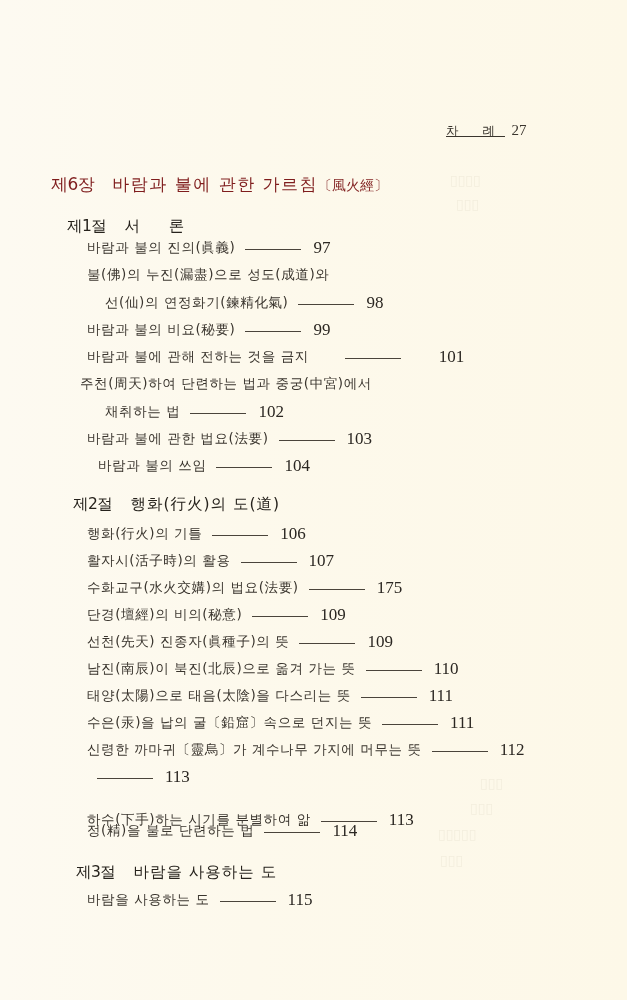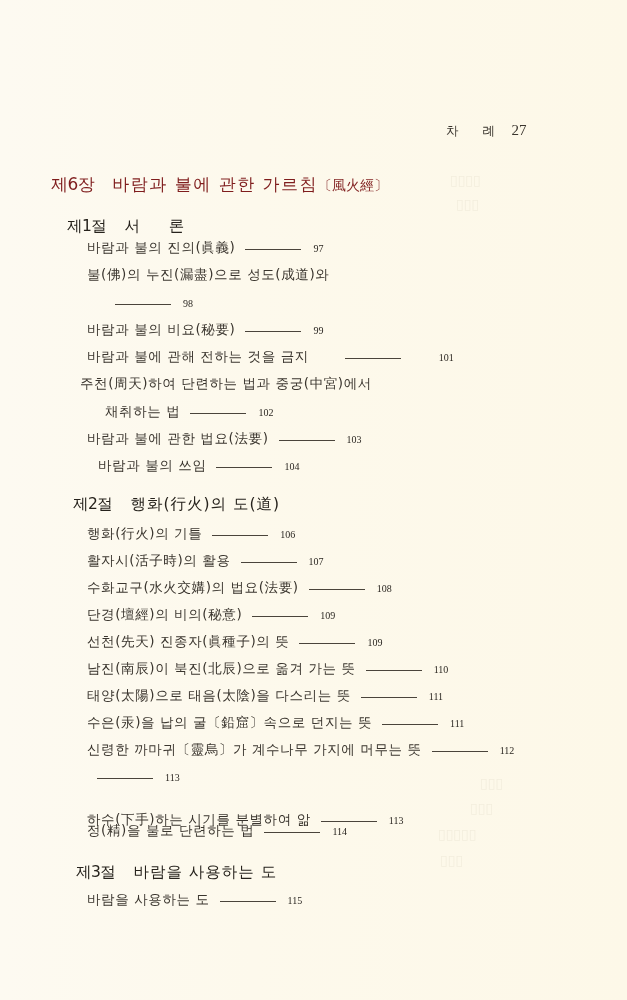--- a/index.html
+++ b/index.html
@@ -28,21 +28,21 @@
     opacity: 0.7;
   }
   .running-head {
     position: absolute;
     top: 122px;
     left: 446px;
     font-size: 14px;
     letter-spacing: 0;
     color: #3a352e;
   }
-  .running-head .rh-label { letter-spacing: 10px; font-family: "DejaVu Sans", sans-serif; font-size: 12.5px; }
+  .running-head .rh-label { letter-spacing: 10px; font-family: "DejaVu Sans", sans-serif; font-size: 12.5px; text-decoration: underline; }
   .running-head .rh-page { margin-left: 2px; font-family: "Liberation Serif", serif; font-size: 15px; }
 
   .chapter {
     position: absolute;
     top: 173px;
     left: 51px;
     font-family: "DejaVu Sans", sans-serif;
     font-size: 17px;
     color: #7f1d1d;
     white-space: nowrap;
@@ -77,21 +77,21 @@
     display: inline-block;
     width: 56px;
     height: 0;
     border-top: 1px solid #4a443b;
     margin: 0 12px 0 10px;
     position: relative;
     top: 1px;
   }
   .entry .page {
     font-family: "Liberation Serif", serif;
-    font-size: 10px;
+    font-size: 17px;
     color: #2b2722;
     letter-spacing: 0;
   }
 </style>
 </head>
 <body>
 
 <div class="page-bg"></div>
 
 <div class="ghost" style="top:172px;left:450px;">▯▯▯▯</div>
@@ -116,20 +116,21 @@
 
 <div class="entry" style="top:238px;left:87px;">
   <span class="text">바람과 불의 진의(眞義)</span>
     <span class="leader"></span>
     <span class="page">97</span>
 </div>
 <div class="entry" style="top:265px;left:87px;">
   <span class="text">불(佛)의 누진(漏盡)으로 성도(成道)와</span>
 </div>
 <div class="entry" style="top:293px;left:105px;">
+  <span class="text">선(仙)의 연정화기(鍊精化氣)</span>
     <span class="leader"></span>
     <span class="page">98</span>
 </div>
 <div class="entry" style="top:320px;left:87px;">
   <span class="text">바람과 불의 비요(秘要)</span>
     <span class="leader"></span>
     <span class="page">99</span>
 </div>
 <div class="entry" style="top:347px;left:87px;gap:26px;">
   <span class="text">바람과 불에 관해 전하는 것을 금지</span>
@@ -165,21 +166,21 @@
     <span class="page">106</span>
 </div>
 <div class="entry" style="top:551px;left:87px;">
   <span class="text">활자시(活子時)의 활용</span>
     <span class="leader"></span>
     <span class="page">107</span>
 </div>
 <div class="entry" style="top:578px;left:87px;">
   <span class="text">수화교구(水火交媾)의 법요(法要)</span>
     <span class="leader"></span>
-    <span class="page">108</span>
+    <span class="page">175</span>
 </div>
 <div class="entry" style="top:605px;left:87px;">
   <span class="text">단경(壇經)의 비의(秘意)</span>
     <span class="leader"></span>
     <span class="page">109</span>
 </div>
 <div class="entry" style="top:632px;left:87px;">
   <span class="text">선천(先天) 진종자(眞種子)의 뜻</span>
     <span class="leader"></span>
     <span class="page">109</span>

